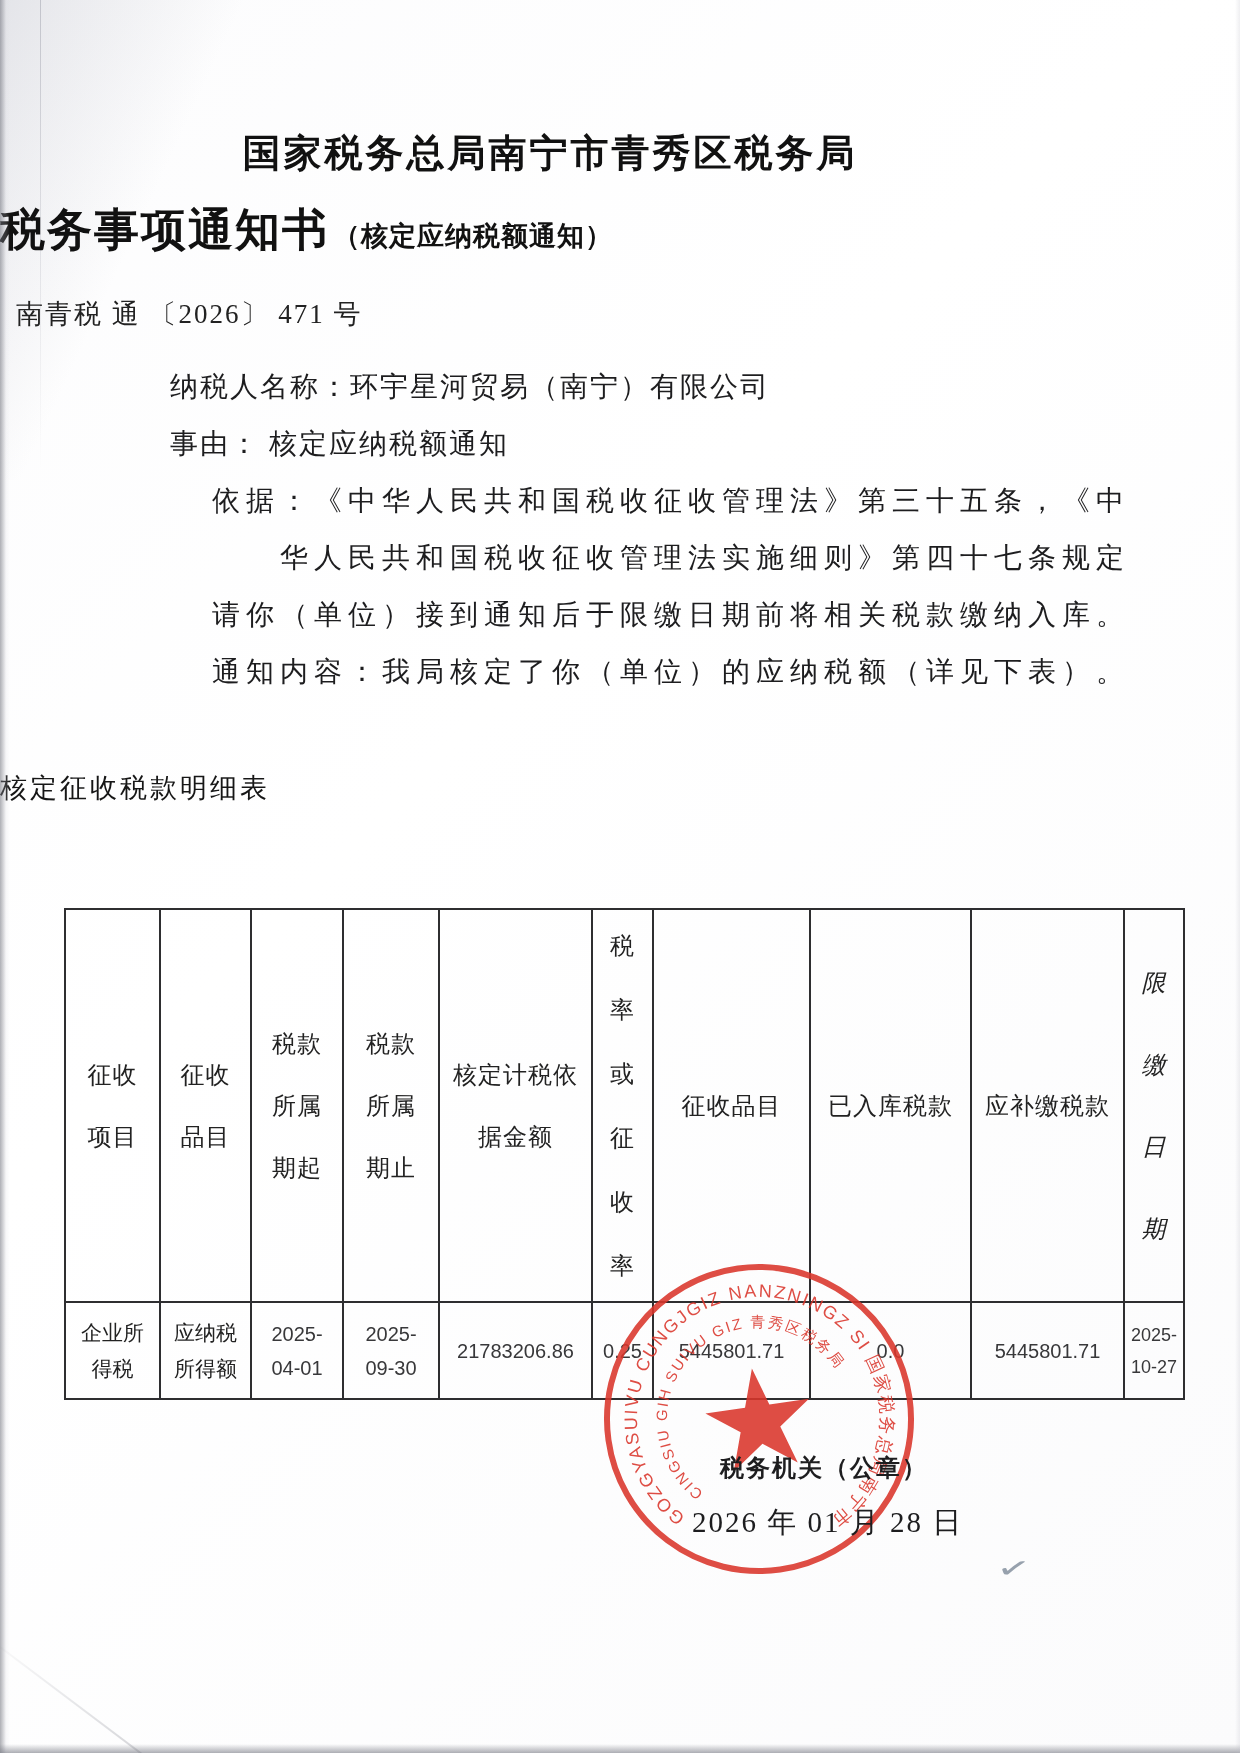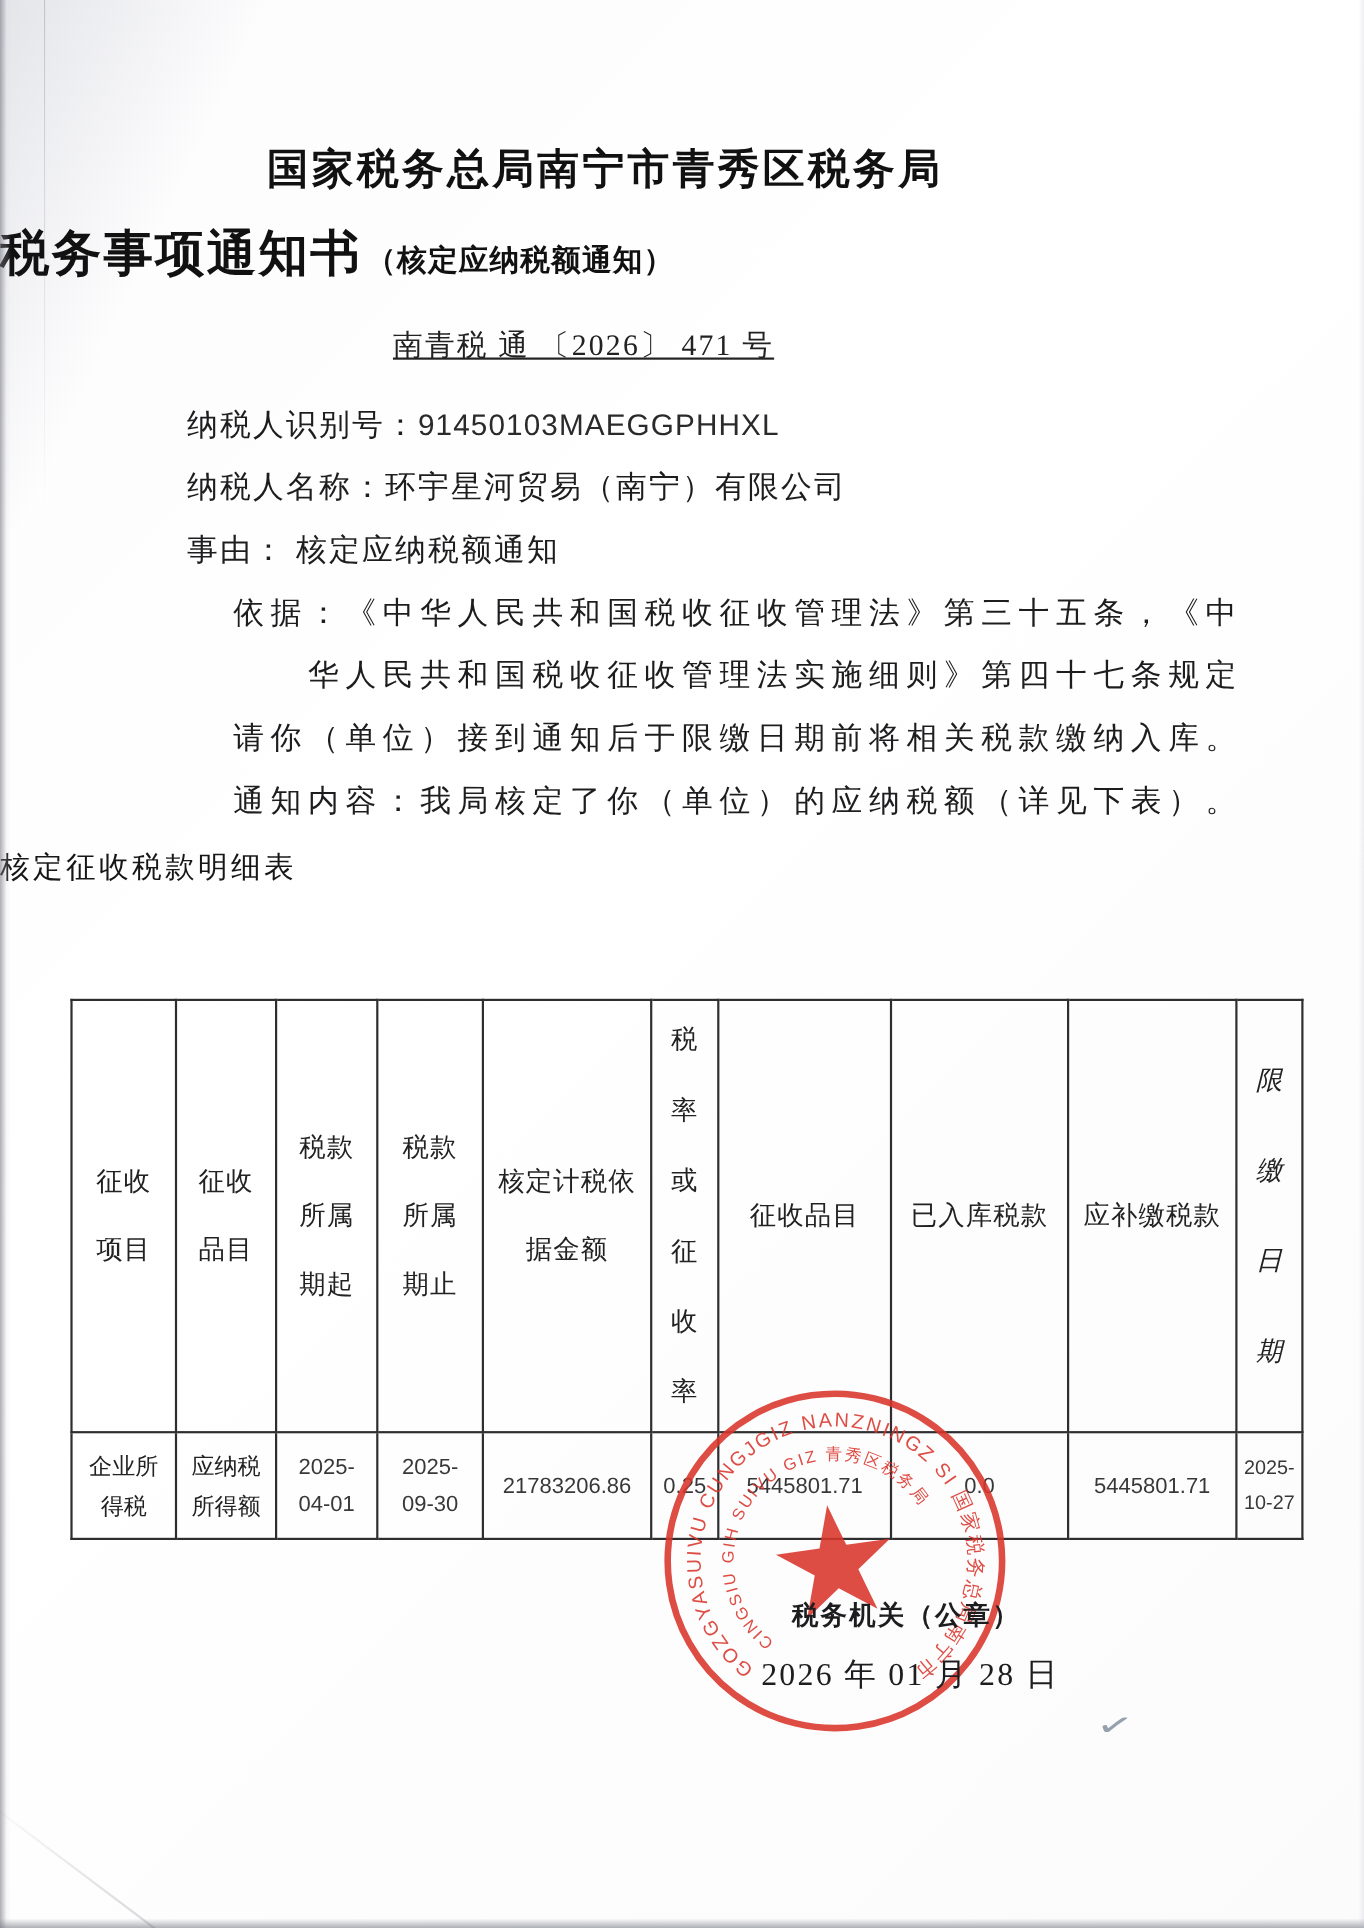--- a/index.html
+++ b/index.html
@@ -26,22 +26,22 @@
     background:linear-gradient(to bottom,rgba(150,152,164,.45),rgba(255,255,255,0));}
   .fold-bl{position:absolute;left:-20px;bottom:120px;width:440px;height:2px;
     transform:rotate(37deg);transform-origin:left center;
     background:linear-gradient(to right,rgba(255,255,255,0),rgba(130,132,142,.35),rgba(255,255,255,0));}
 
   .doc-title{position:absolute;top:128px;left:0;right:140px;text-align:center;
     font-size:38px;font-weight:bold;letter-spacing:3px;color:#111;}
   .doc-subtitle{position:absolute;top:200px;left:0;right:115px;white-space:nowrap;color:#111;}
   .doc-subtitle .big{font-size:45px;font-weight:bold;letter-spacing:2px;}
   .doc-subtitle .small{font-size:27px;font-weight:bold;letter-spacing:1px;}
-  .doc-number{position:absolute;top:296px;left:16px;right:195px;text-align:center;
-    font-size:27px;letter-spacing:2px;color:#222;text-decoration:underline;}
+  .doc-number{position:absolute;top:296px;left:16px;right:195px;text-align:left;
+    font-size:27px;letter-spacing:2px;color:#222;}
 
   .body-text{position:absolute;left:170px;top:358px;width:960px;font-size:28px;
     letter-spacing:2px;color:#1d1d1f;}
   .body-text .line{height:57px;line-height:57px;white-space:nowrap;}
   .body-text .spread{letter-spacing:6px;text-align:right;}
   .mono-id{font-family:"Liberation Sans","DejaVu Sans",sans-serif;font-size:27px;
     letter-spacing:1px;color:#2a2a2c;}
 
   .table-title{position:absolute;top:770px;left:0;right:10px;text-align:left;
     font-size:27px;letter-spacing:3px;color:#161616;}
@@ -85,23 +85,20 @@
   <div class="doc-title">国家税务总局南宁市青秀区税务局</div>
 
   <div class="doc-subtitle">
     <span class="big">税务事项通知书</span>
     <span class="small">（核定应纳税额通知）</span>
   </div>
 
   <div class="doc-number">南青税 通 〔2026〕 471 号</div>
 
   <div class="body-text">
-    <div class="line">
-      <span>纳税人识别号：</span><span class="mono-id">91450103MAEGGPHHXL</span>
-    </div>
     <div class="line">
       <span>纳税人名称：</span><span>环宇星河贸易（南宁）有限公司</span>
     </div>
     <div class="line">
       <span>事由：</span>&nbsp;<span>核定应纳税额通知</span>
     </div>
     <div class="line spread">依据：《中华人民共和国税收征收管理法》第三十五条，《中</div>
     <div class="line spread">华人民共和国税收征收管理法实施细则》第四十七条规定</div>
     <div class="line spread">请你（单位）接到通知后于限缴日期前将相关税款缴纳入库。</div>
     <div class="line spread">通知内容：我局核定了你（单位）的应纳税额（详见下表）。</div>

